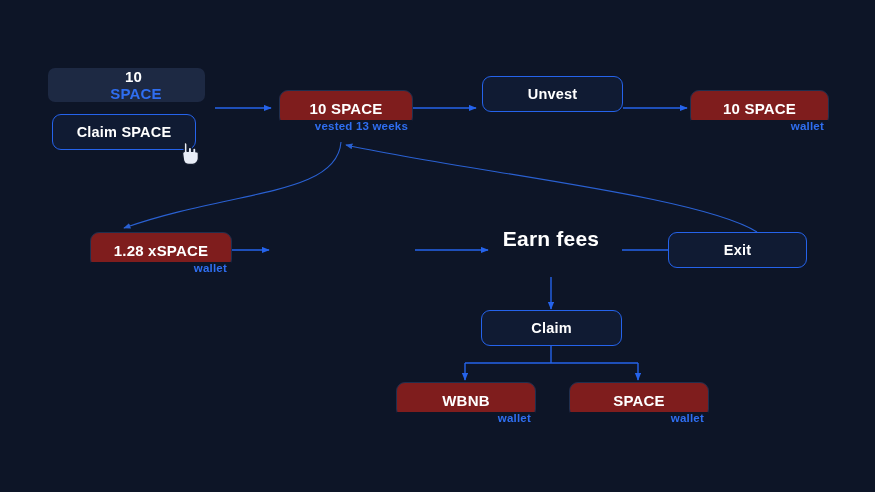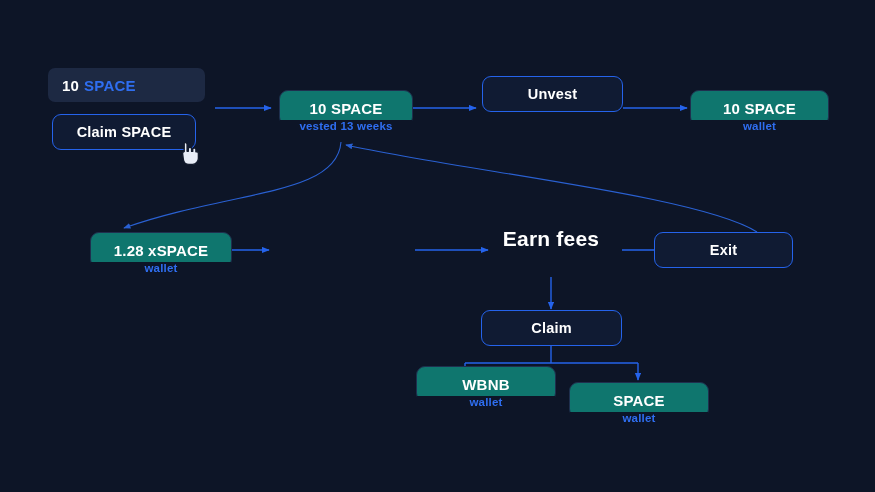--- a/index.html
+++ b/index.html
@@ -35,20 +35,21 @@
     border-radius: 9px;
     z-index: 3;
   }
 
   
   .pill-balance {
     background: #1d2943;
     border-radius: 7px;
     justify-content: flex-start;
     padding-left: 14px;
+    flex-direction: column;
   }
   .pill-balance .amt {
     color: #ffffff;
     font-size: 15px;
     font-weight: bold;
     letter-spacing: .2px;
   }
   .pill-balance .tkn {
     color: #2f6ef0;
     font-size: 15px;
@@ -64,36 +65,36 @@
   }
   .btn-action .lbl {
     color: #ffffff;
     font-size: 14.5px;
     font-weight: bold;
     letter-spacing: .2px;
   }
 
   
   .box-value {
-    background: #0f766e;
+    background: #7f1d1d;
     border: 1.3px solid #1f2f4e;
   }
   .box-value .lbl {
     color: #ffffff;
     font-size: 15px;
     font-weight: bold;
     letter-spacing: .2px;
   }
 
   
   .sub {
     position: absolute;
     left: 0;
     width: 100%;
-    text-align: center;
+    text-align: right;
     color: #2f6ef0;
     font-size: 11.5px;
     font-weight: bold;
     letter-spacing: .2px;
     background: #0d1527;
     padding: 0 4px;
     z-index: 4;
   }
 
   
@@ -179,29 +180,29 @@
   <div class="node box-value" style="left:54px; top:232px; width:142px; height:36px;margin-left:36px;">
     <span class="lbl">1.28 xSPACE</span>
     <span class="sub" style="bottom:-7px;">wallet</span>
   </div>
 
 
   <div class="text-node" style="left:481px; top:228px; width:140px;">
     <div>Earn fees</div>
   </div>
 
-  <div class="node btn-action" style="left:654px; top:232px; width:139px; height:36px;">
+  <div class="node btn-action" style="left:668px; top:232px; width:139px; height:36px;">
     <span class="lbl">Exit</span>
   </div>
 
   <div class="node btn-action" style="left:481px; top:310px; width:141px; height:36px;text-align:right;">
     <span class="lbl">Claim</span>
   </div>
 
-  <div class="node box-value" style="left:396px; top:366px; width:140px; height:36px;margin-left:20px;">
+  <div class="node box-value" style="left:396px; top:382px; width:140px; height:36px;">
     <span class="lbl">WBNB</span>
     <span class="sub" style="bottom:-7px;">wallet</span>
   </div>
 
   <div class="node box-value" style="left:569px; top:382px; width:140px; height:36px;">
     <span class="lbl">SPACE</span>
     <span class="sub" style="bottom:-7px;">wallet</span>
   </div>
 
   <svg id="cursor" width="22" height="26" viewBox="0 0 22 26" style="left: 178px; top: 141px;">

